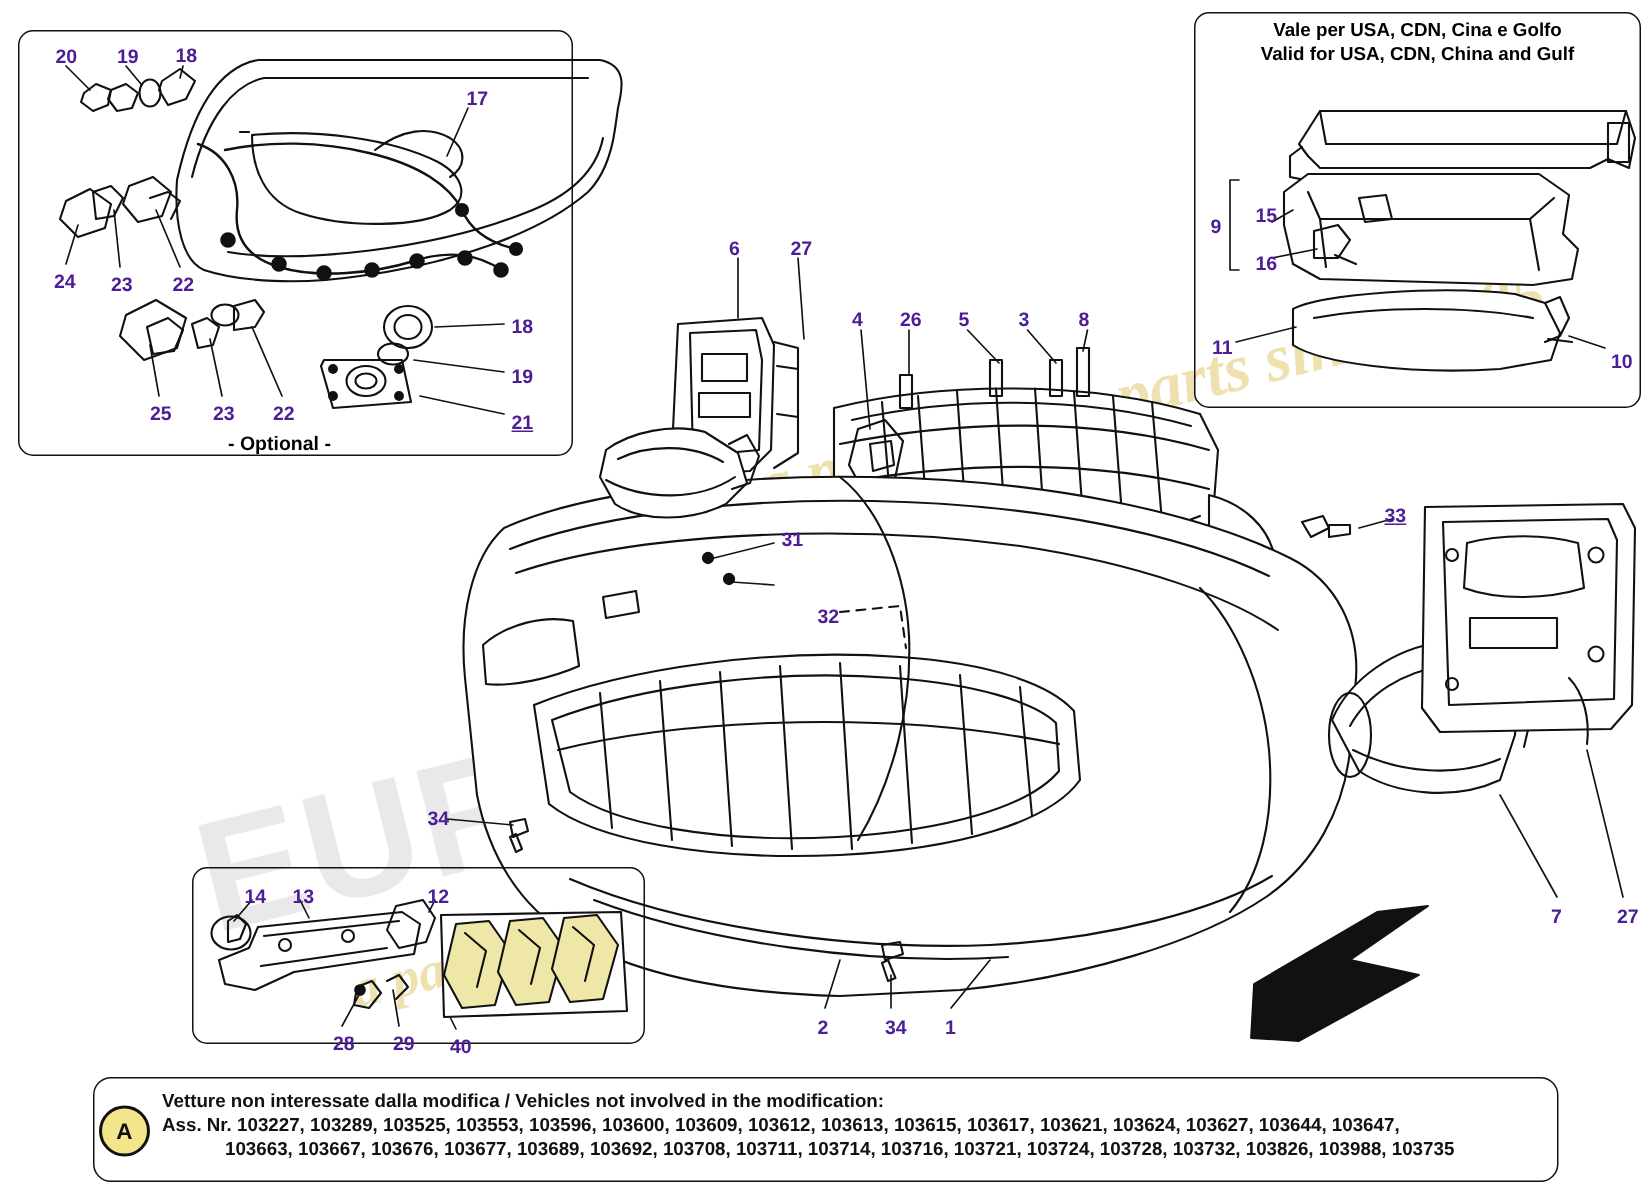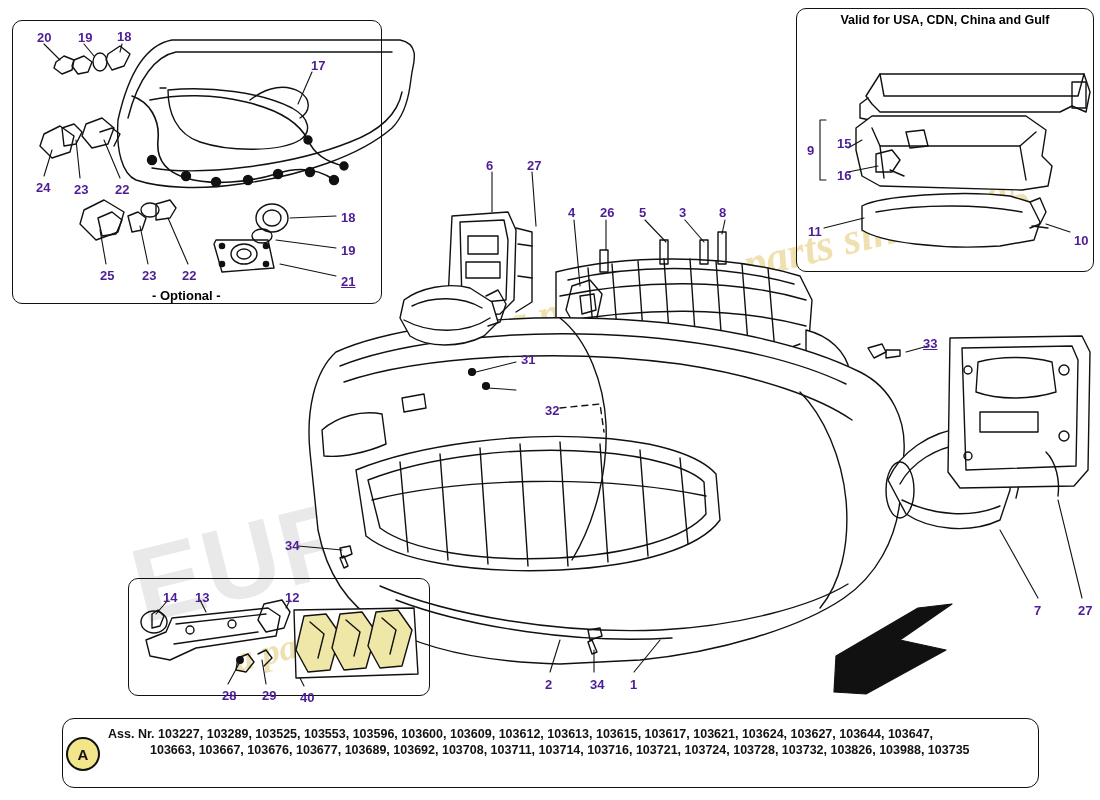--- a/index.html
+++ b/index.html
@@ -385,20 +385,21 @@
         <path d="M826 120 L 820 120 L 820 180 L 826 180" fill="none"></path>
       </g>
     </g>
   </svg>
 
   <div class="box" id="inset-optional" style="left:12px; top:20px; width:368px; height:282px;"></div>
   <div class="box" id="inset-usa" style="left:796px; top:8px; width:296px; height:262px;"></div>
   <div class="box" id="inset-bracket" style="left:128px; top:578px; width:300px; height:116px;"></div>
 
   <div id="usa-title">
+    <div>Vale per USA, CDN, Cina e Golfo</div>
     <div>Valid for USA, CDN, China and Gulf</div>
   </div>
 
   <div id="opt-label">- Optional -</div>
 
   <div id="callouts">
       <div class="lbl" style="left: 37px; top: 30px;">20</div>
       <div class="lbl" style="left: 78px; top: 30px;">19</div>
       <div class="lbl" style="left: 117px; top: 29px;">18</div>
       <div class="lbl" style="left: 311px; top: 58px;">17</div>
@@ -436,17 +437,18 @@
       <div class="lbl" style="left: 807px; top: 143px;">9</div>
       <div class="lbl" style="left: 837px; top: 136px;">15</div>
       <div class="lbl" style="left: 837px; top: 168px; text-align: right;">16</div>
       <div class="lbl" style="left: 808px; top: 224px;">11</div>
       <div class="lbl" style="left: 1074px; top: 233px;">10</div>
     </div>
 
   <div id="footer-box"></div>
   <div class="circle-A">A</div>
   <div id="footer-text">
+    <div class="line">Vetture non interessate dalla modifica / Vehicles not involved in the modification:</div>
     <div class="line">Ass. Nr. 103227, 103289, 103525, 103553, 103596, 103600, 103609, 103612, 103613, 103615, 103617, 103621, 103624, 103627, 103644, 103647,</div>
     <div class="line" style="padding-left:42px;">103663, 103667, 103676, 103677, 103689, 103692, 103708, 103711, 103714, 103716, 103721, 103724, 103728, 103732, 103826, 103988, 103735</div>
   </div>
 
 </div>
 
 </body></html>

